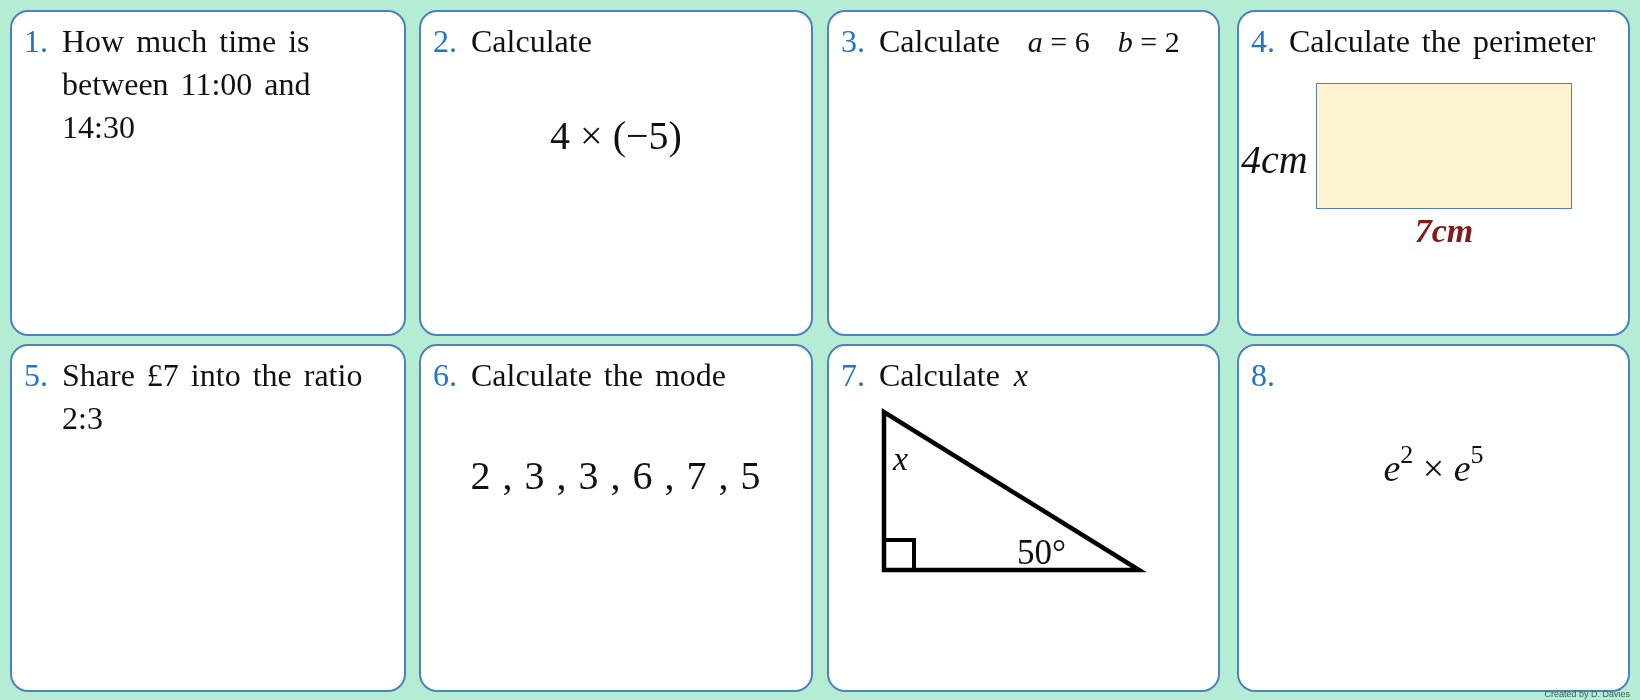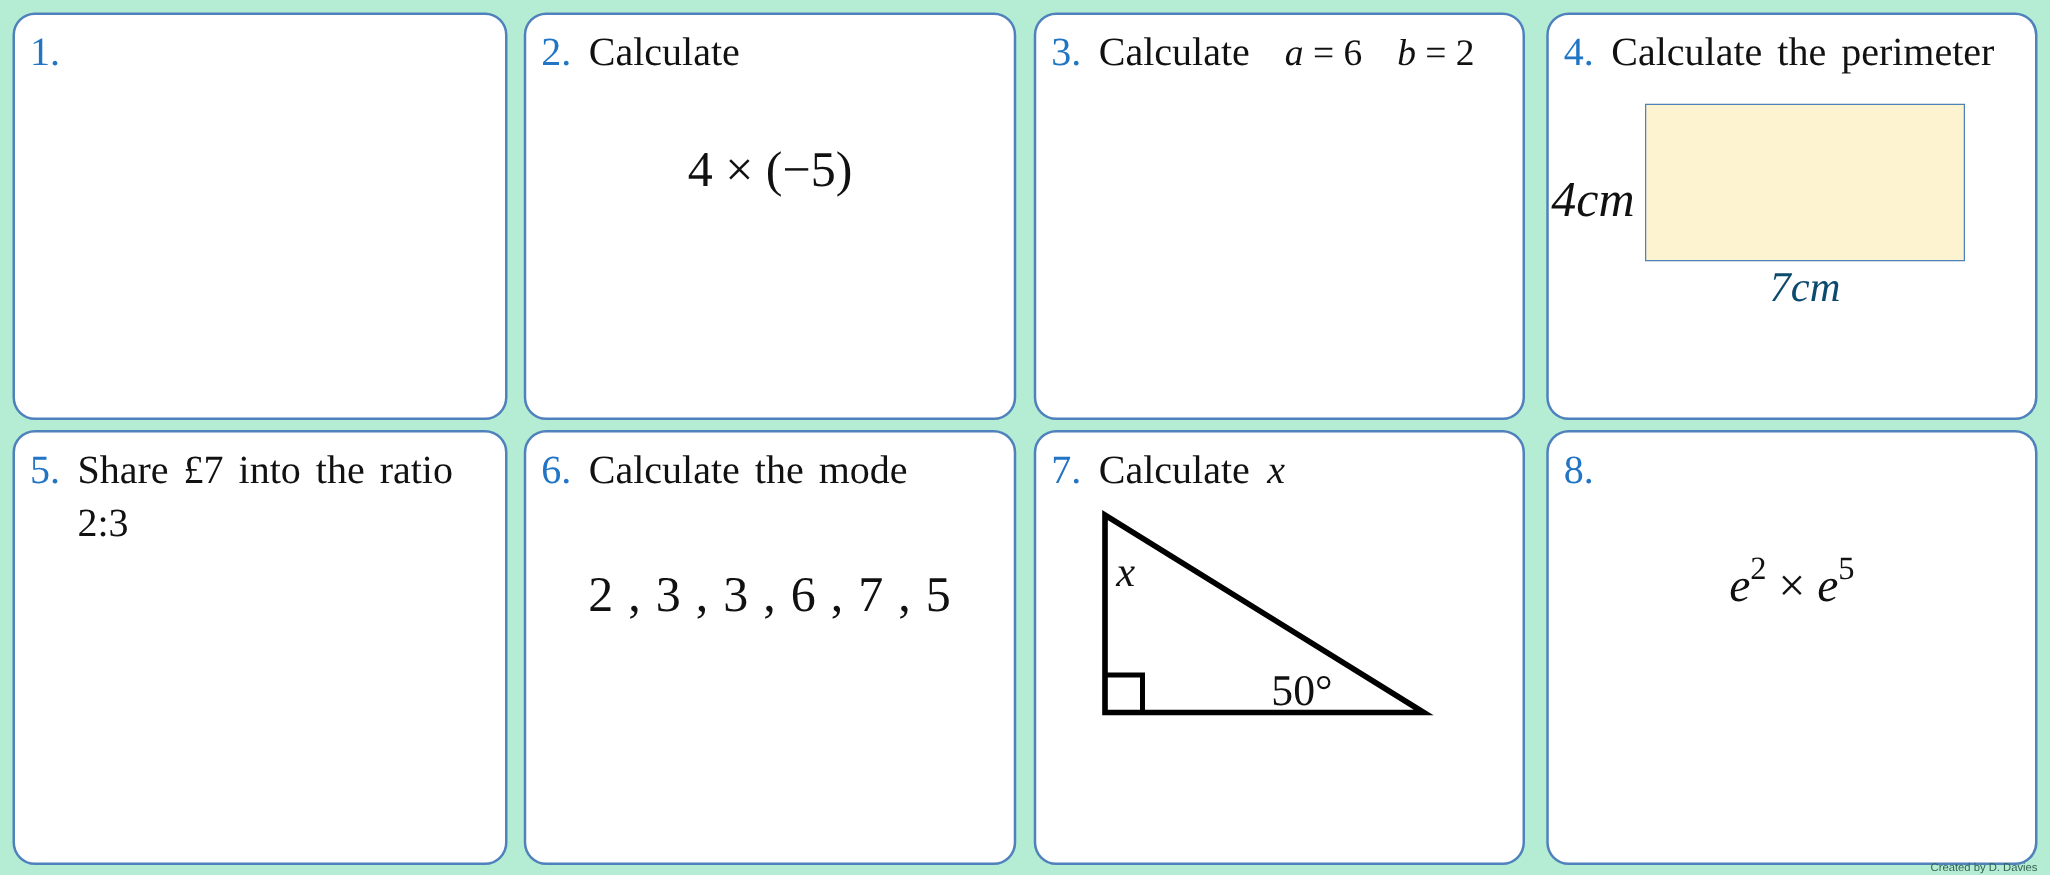--- a/index.html
+++ b/index.html
@@ -81,21 +81,22 @@
     font-style:italic;
     color:#111;
   }
   .base-label{
     position:absolute;
     left:77px;top:200px;
     width:256px;
     text-align:center;
     font-size:34px;
     font-style:italic;
-    color:#0c4a6e;
+    color:#7f1d1d;
+    font-weight:bold;
   }
   
   .tri-svg{position:absolute;left:0;top:0;}
   .vertex-label{
     position:absolute;
     left:64px;top:94px;
     font-size:34px;
     font-style:italic;
     color:#111;
   }
@@ -112,20 +113,21 @@
     font-size:9px;
     color:#35604f;
   }
 </style>
 </head>
 <body>
 
 <div class="card" id="card1">
   <div class="qrow">
     <span class="qnum">1.</span>
+    <span class="qtitle">How much time is between 11:00 and 14:30</span>
   </div>
 </div>
 
 <div class="card" id="card2">
   <div class="qrow">
     <span class="qnum">2.</span>
     <span class="qtitle">Calculate</span>
   </div>
   <div class="math-line">4 × (−5)</div>
 </div>

